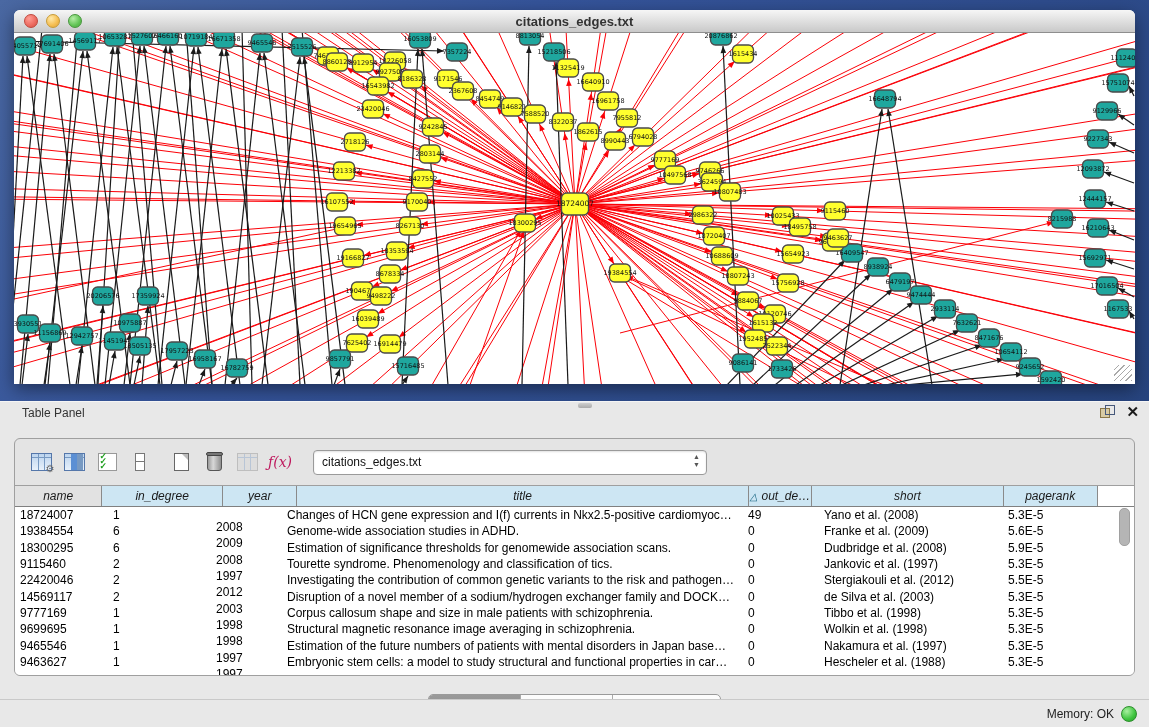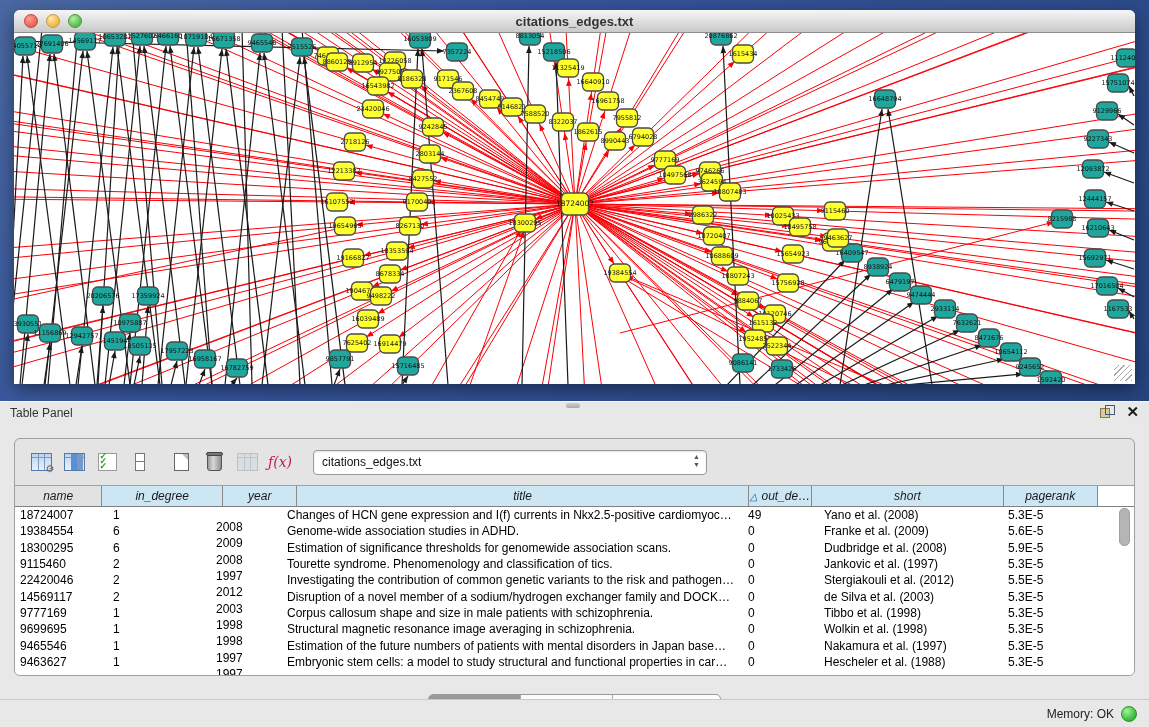--- a/index.html
+++ b/index.html
@@ -40,21 +40,21 @@
     background:repeating-linear-gradient(135deg,transparent 0 3px,#9a9a9a 3px 4px);
     opacity:.85;
   }
   
   .tpanel{
     position:absolute;left:0;top:401px;width:1149px;height:326px;
     background:#e8e8e8;border-top:1px solid #f5f5f5;
   }
   .tpanel-header{
     height:21px;display:flex;align-items:center;position:relative;
-    color:#333;font-size:12px;
+    color:#333;font-size:12px;margin-left:12px;
   }
   .tpanel-title{margin-left:10px;}
   .tpanel-hicons{position:absolute;right:10px;top:3px;display:flex;gap:12px;align-items:center;}
   .float-icon{position:relative;width:14px;height:14px;}
   .float-icon .sq1{position:absolute;left:0;top:3px;width:8px;height:8px;border:1.4px solid #8a7748;background:#d8cba4;}
   .float-icon .sq2{position:absolute;left:5px;top:0;width:8px;height:8px;border:1.4px solid #46587a;background:transparent;}
   .close-x{font-size:15px;font-weight:bold;color:#1a1a1a;line-height:14px;}
   .splitter-grip{
     position:absolute;left:566px;top:1px;width:14px;height:5px;
     border-radius:2px;background:linear-gradient(#cfcfcf,#aaaaaa);

